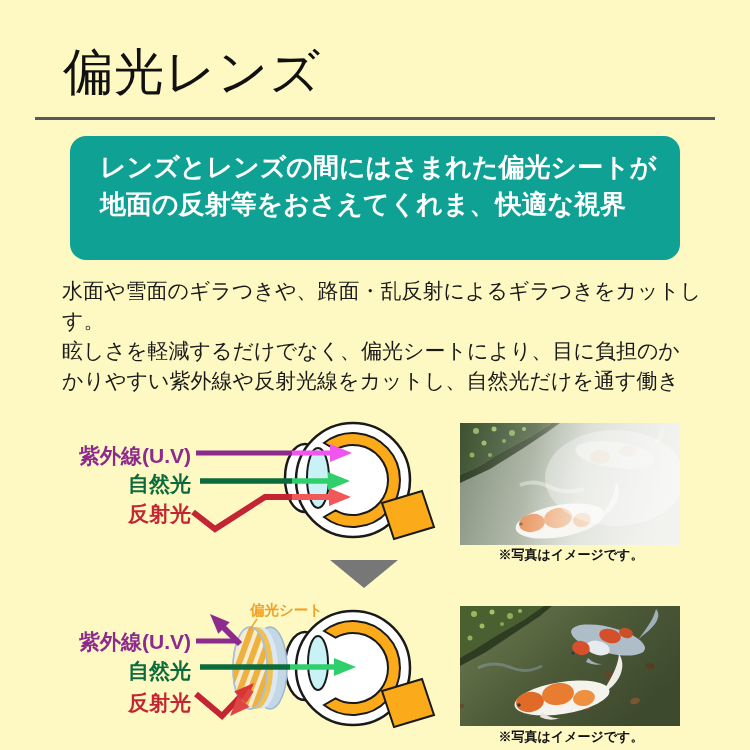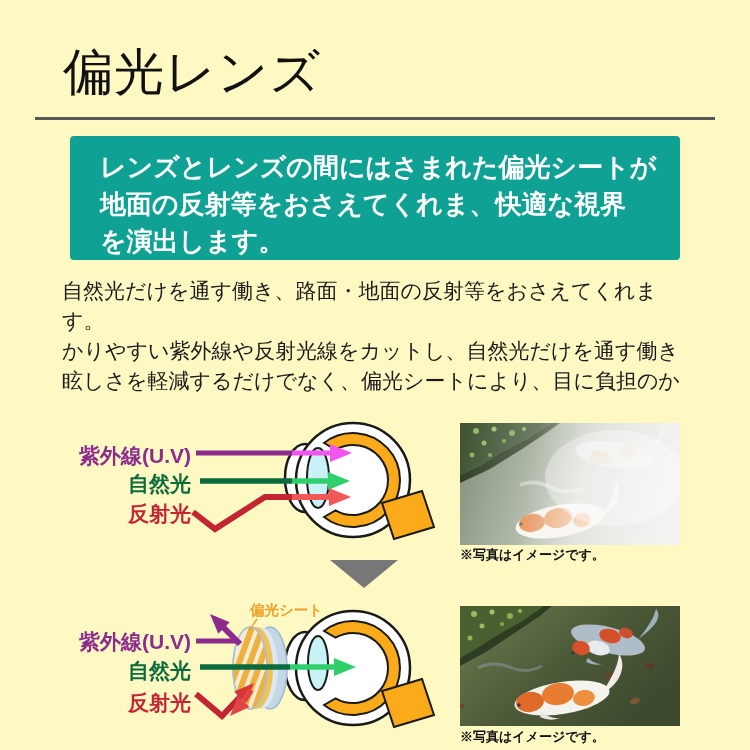--- a/index.html
+++ b/index.html
@@ -6,60 +6,59 @@
   .page{
     position:relative;width:750px;height:750px;background:#fef9c3;overflow:hidden;
     font-family:"Liberation Sans",sans-serif;color:#1a1a1a;
   }
   .title{
     position:absolute;left:63px;top:42px;font-size:50px;line-height:1.2;
     font-weight:500;color:#111;letter-spacing:1px;white-space:nowrap;
   }
   .title-rule{position:absolute;left:35px;top:117px;width:680px;height:3px;background:#585858;}
   .highlight{
-    position:absolute;left:70px;top:136px;width:610px;height:124px;border-radius:4px;
+    position:absolute;left:70px;top:136px;width:610px;height:124px;border-radius:16px;
     background:#0fa294;box-sizing:border-box;padding:13px 0 0 30px;
     color:#ffffff;font-size:26px;font-weight:700;line-height:37px;white-space:nowrap;
   }
   .bodytext{
     position:absolute;left:62px;top:276px;width:650px;
     font-size:21px;line-height:30px;color:#1a1a1a;white-space:nowrap;
   }
   .diag{position:absolute;}
   .down-arrow{
     position:absolute;left:330px;top:560px;width:0;height:0;
     border-left:34px solid transparent;border-right:34px solid transparent;
     border-top:28px solid #777777;
   }
   .photo{position:absolute;left:460px;width:220px;}
   .caption{
-    position:absolute;left:460px;width:222px;text-align:left;
+    position:absolute;left:460px;width:222px;text-align:center;
     font-size:13px;font-weight:700;color:#111;white-space:nowrap;
   }
   svg text{font-family:"Liberation Sans",sans-serif;}
 </style>
 </head>
 <body>
 
 <div class="page">
 
   <h1 class="title" style="margin:0">偏光レンズ</h1>
   <div class="title-rule"></div>
 
   <div class="highlight">
     <div>レンズとレンズの間にはさまれた偏光シートが</div>
     <div>地面の反射等をおさえてくれま、快適な視界</div>
-    <div>を演出します。</div>
   </div>
 
   <div class="bodytext">
-    <div>自然光だけを通す働き、路面・地面の反射等をおさえてくれま</div>
+    <div>水面や雪面のギラつきや、路面・乱反射によるギラつきをカットし</div>
     <div>す。</div>
+    <div>眩しさを軽減するだけでなく、偏光シートにより、目に負担のか</div>
     <div>かりやすい紫外線や反射光線をカットし、自然光だけを通す働き</div>
-    <div>眩しさを軽減するだけでなく、偏光シートにより、目に負担のか</div>
   </div>
 
   <svg class="diag" style="left:60px;top:415px" width="390" height="150" viewBox="0 0 390 150">
 
     <g>
       <ellipse cx="245" cy="63" rx="20" ry="34" fill="#ffffff" stroke="#1a1a1a" stroke-width="2.5"></ellipse>
       <circle cx="293" cy="65" r="57" fill="#ffffff" stroke="#1a1a1a" stroke-width="2.5"></circle>
       <circle cx="293" cy="65" r="54" fill="#ffffff"></circle>
       <path d="M 264,28 A 47,47 0 1 1 264,102 L 275.5,95.3 A 35,35 0 1 0 275.5,34.7 Z" fill="#fbab19" stroke="#1a1a1a" stroke-width="2"></path>
       <polygon points="322,88 362,76 374,112 334,124" fill="#fbab19" stroke="#1a1a1a" stroke-width="2"></polygon>

